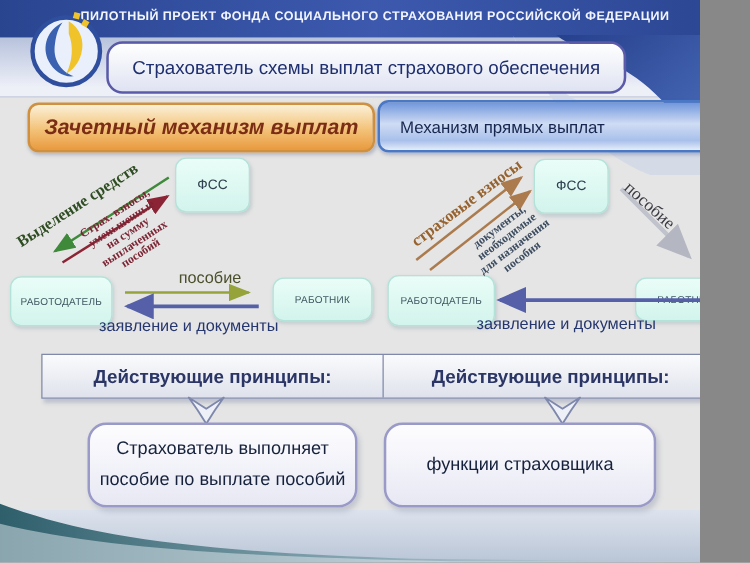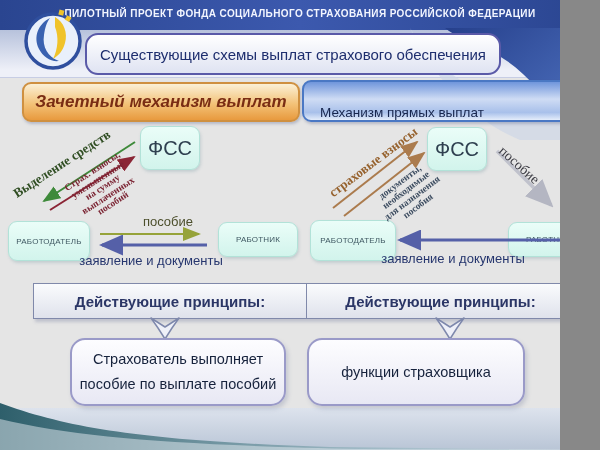--- a/index.html
+++ b/index.html
@@ -27,30 +27,30 @@
     display:flex;align-items:center;justify-content:center;}
   .title-box span{color:#1e2e6e;font-size:15px;}
 
   
   .scheme-hdr{position:absolute;height:36px;border-radius:9px;z-index:3;
     display:flex;align-items:center;box-shadow:1px 2px 3px rgba(90,100,140,.35);}
   .scheme-hdr.orange{left:22px;top:82px;width:274px;justify-content:center;
     border:2px solid #cf9040;background:linear-gradient(#fbf0d6,#f3c278 55%,#e89a3e);}
   .scheme-hdr.orange span{color:#7a2d14;font-size:17px;font-weight:bold;font-style:italic;}
   .scheme-hdr.blue{left:302px;top:80px;width:286px;height:38px;
-    border:2px solid #4a78c4;background:linear-gradient(#7096dc,#cfdcf4 45%,#a8c0ea 80%,#e4edfb);align-items:flex-end;}
+    border:2px solid #4a78c4;background:linear-gradient(#7096dc,#cfdcf4 45%,#a8c0ea 80%,#e4edfb);}
   .scheme-hdr.blue span{color:#17264e;font-size:13.5px;padding-left:16px;}
 
   
   .ebox{position:absolute;z-index:3;border:1px solid #b2e2d8;border-radius:9px;
     background:linear-gradient(#eafdf8,#d2f4ec);
     display:flex;align-items:center;justify-content:center;
     box-shadow:1px 2px 3px rgba(100,140,150,.25);}
   .ebox.small span{font-size:8px;letter-spacing:.2px;color:#3f5862;}
-  .ebox.fss span{font-size:20px;color:#2f4050;}
+  .ebox.fss span{font-size:11px;color:#2f4050;}
 
   
   .dlabel{position:absolute;z-index:5;white-space:nowrap;}
   .serif{font-family:"Liberation Serif",serif;}
   .ln{display:block;}
   #alloc-label{left:0;top:156px;width:124px;text-align:center;transform:rotate(-33deg);
     font-size:13px;font-weight:bold;color:#2f4d22;}
   #contrib-left{left:55px;top:164px;width:96px;text-align:center;transform:rotate(-33deg);
     font-size:9.5px;line-height:9.5px;font-weight:bold;color:#7b2433;white-space:normal;}
   #benefit-left{left:128px;top:214px;width:80px;text-align:center;font-size:13px;color:#4c4f2c;}
@@ -113,21 +113,21 @@
 
   <svg class="logo" width="66" height="66" viewBox="0 0 66 66">
     <circle cx="33" cy="36" r="27" fill="#e9f0fb" stroke="#2f4f9e" stroke-width="3.5"></circle>
     <path d="M30,13 C18,19 13,32 19,44 C23,52 31,57 39,56 C28,52 22,42 24,30 C25,22 27,17 30,13 Z" fill="#3a62b0"></path>
     <path d="M35,12 C44,17 48,28 45,38 C43,46 38,51 33,54 C38,44 39,32 35,22 Z" fill="#f0c32a"></path>
     <rect x="39" y="5" width="5" height="5" fill="#f0c32a" transform="rotate(15 41 7)"></rect>
     <rect x="46" y="11" width="5" height="5" fill="#f0c32a" transform="rotate(30 48 13)"></rect>
   </svg>
 
   <div class="title-box">
-    <span>Существующие схемы выплат страхового обеспечения</span>
+    <span>Страхователь схемы выплат страхового обеспечения</span>
   </div>
 
   <div class="scheme-hdr orange">
     <span>Зачетный механизм выплат</span>
   </div>
   <div class="scheme-hdr blue">
     <span>Механизм прямых выплат</span>
   </div>
 
   <div class="ebox fss" style="left:140px;top:126px;width:58px;height:42px;">

